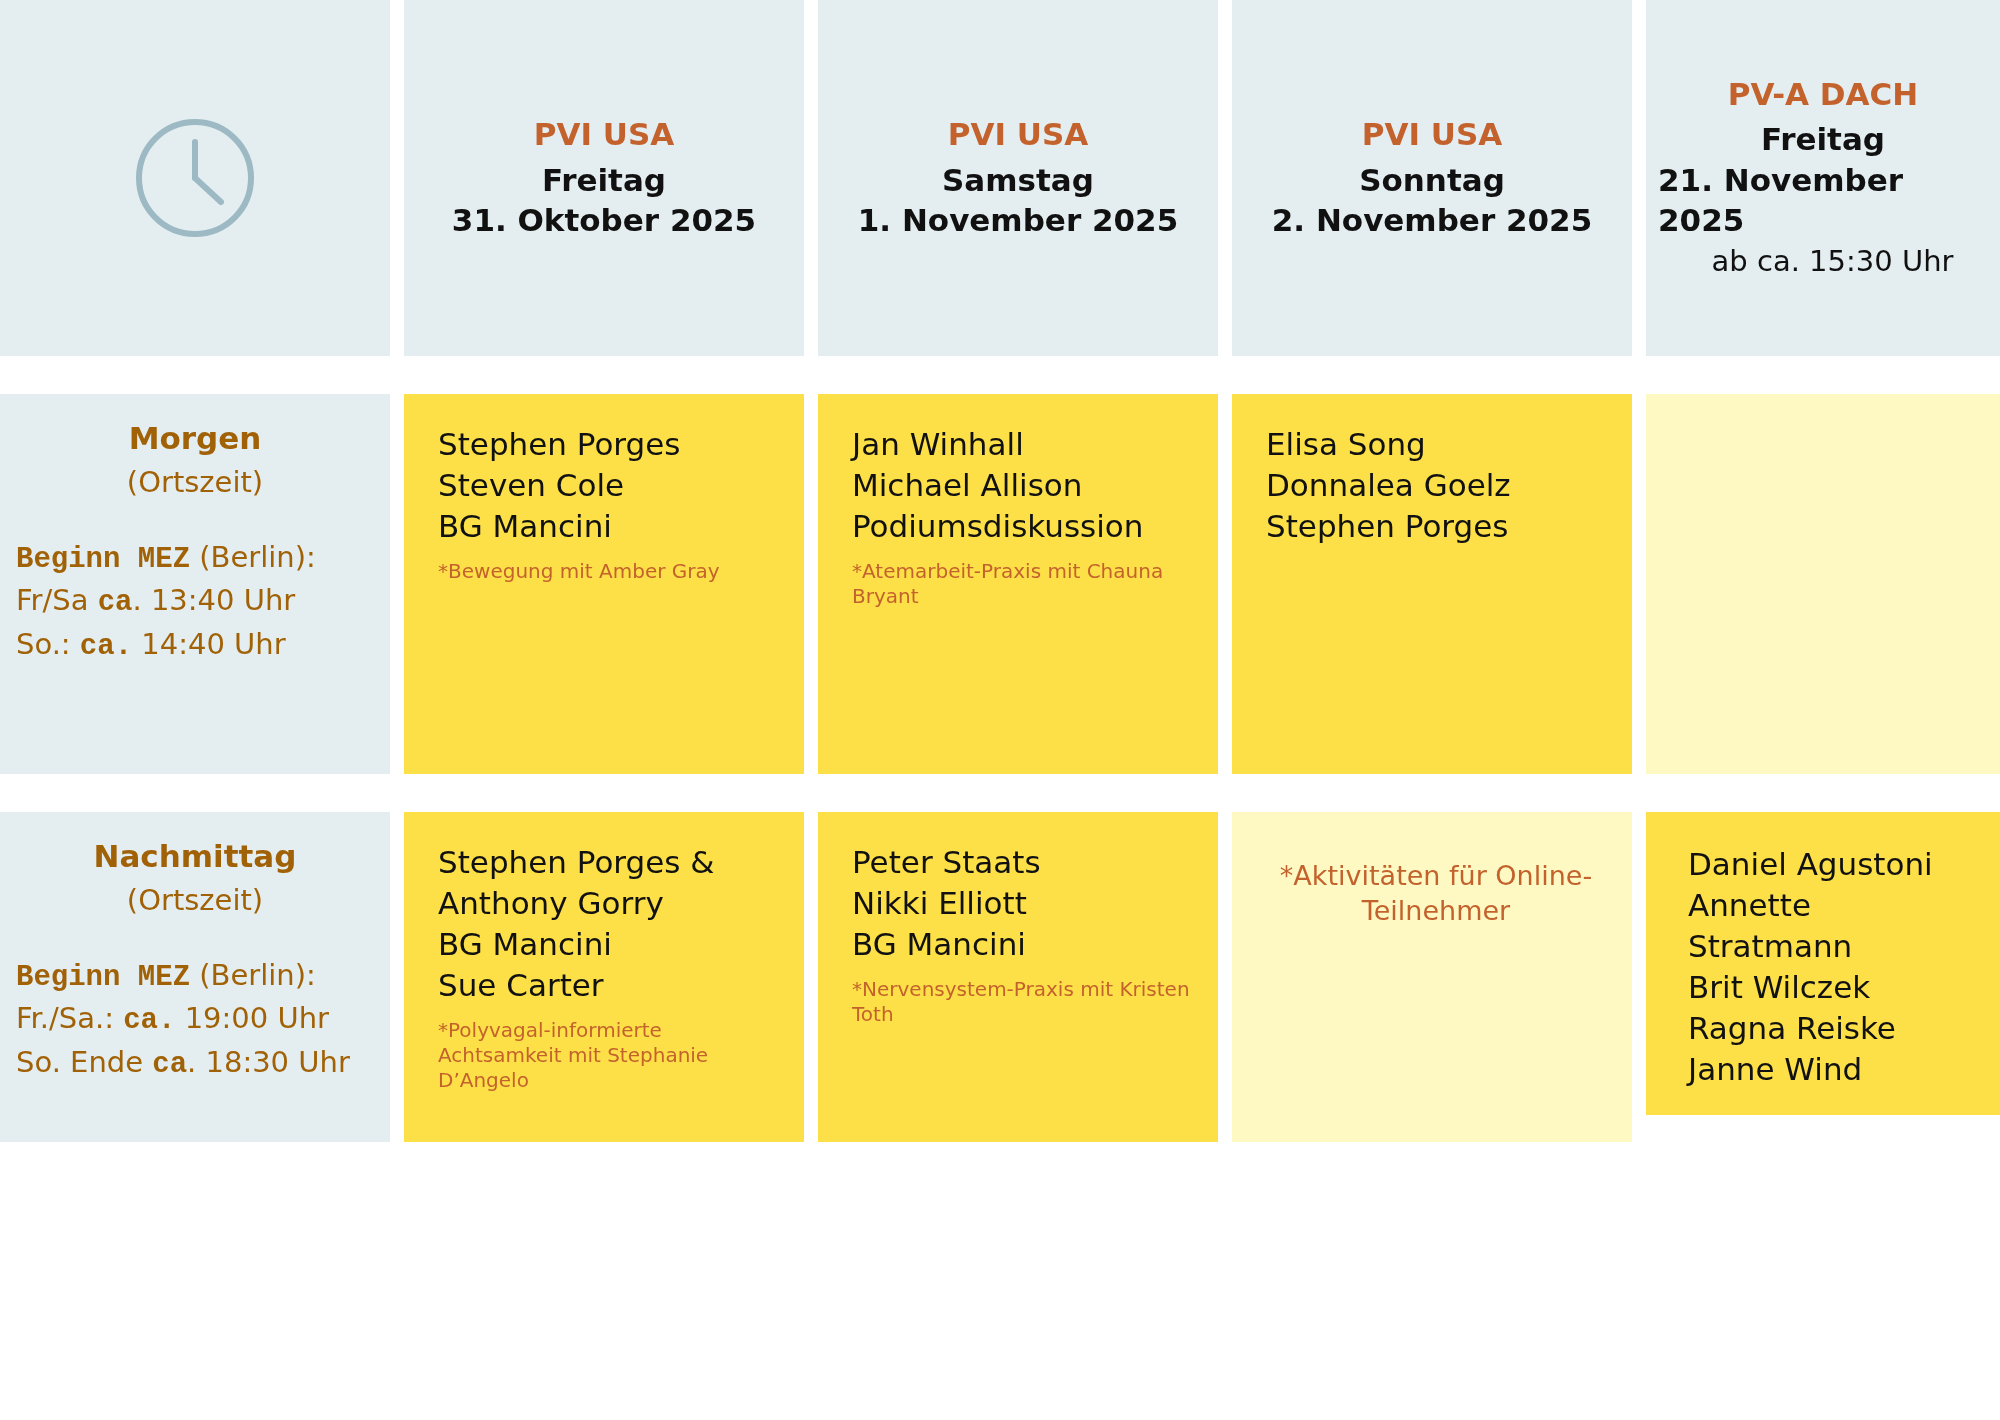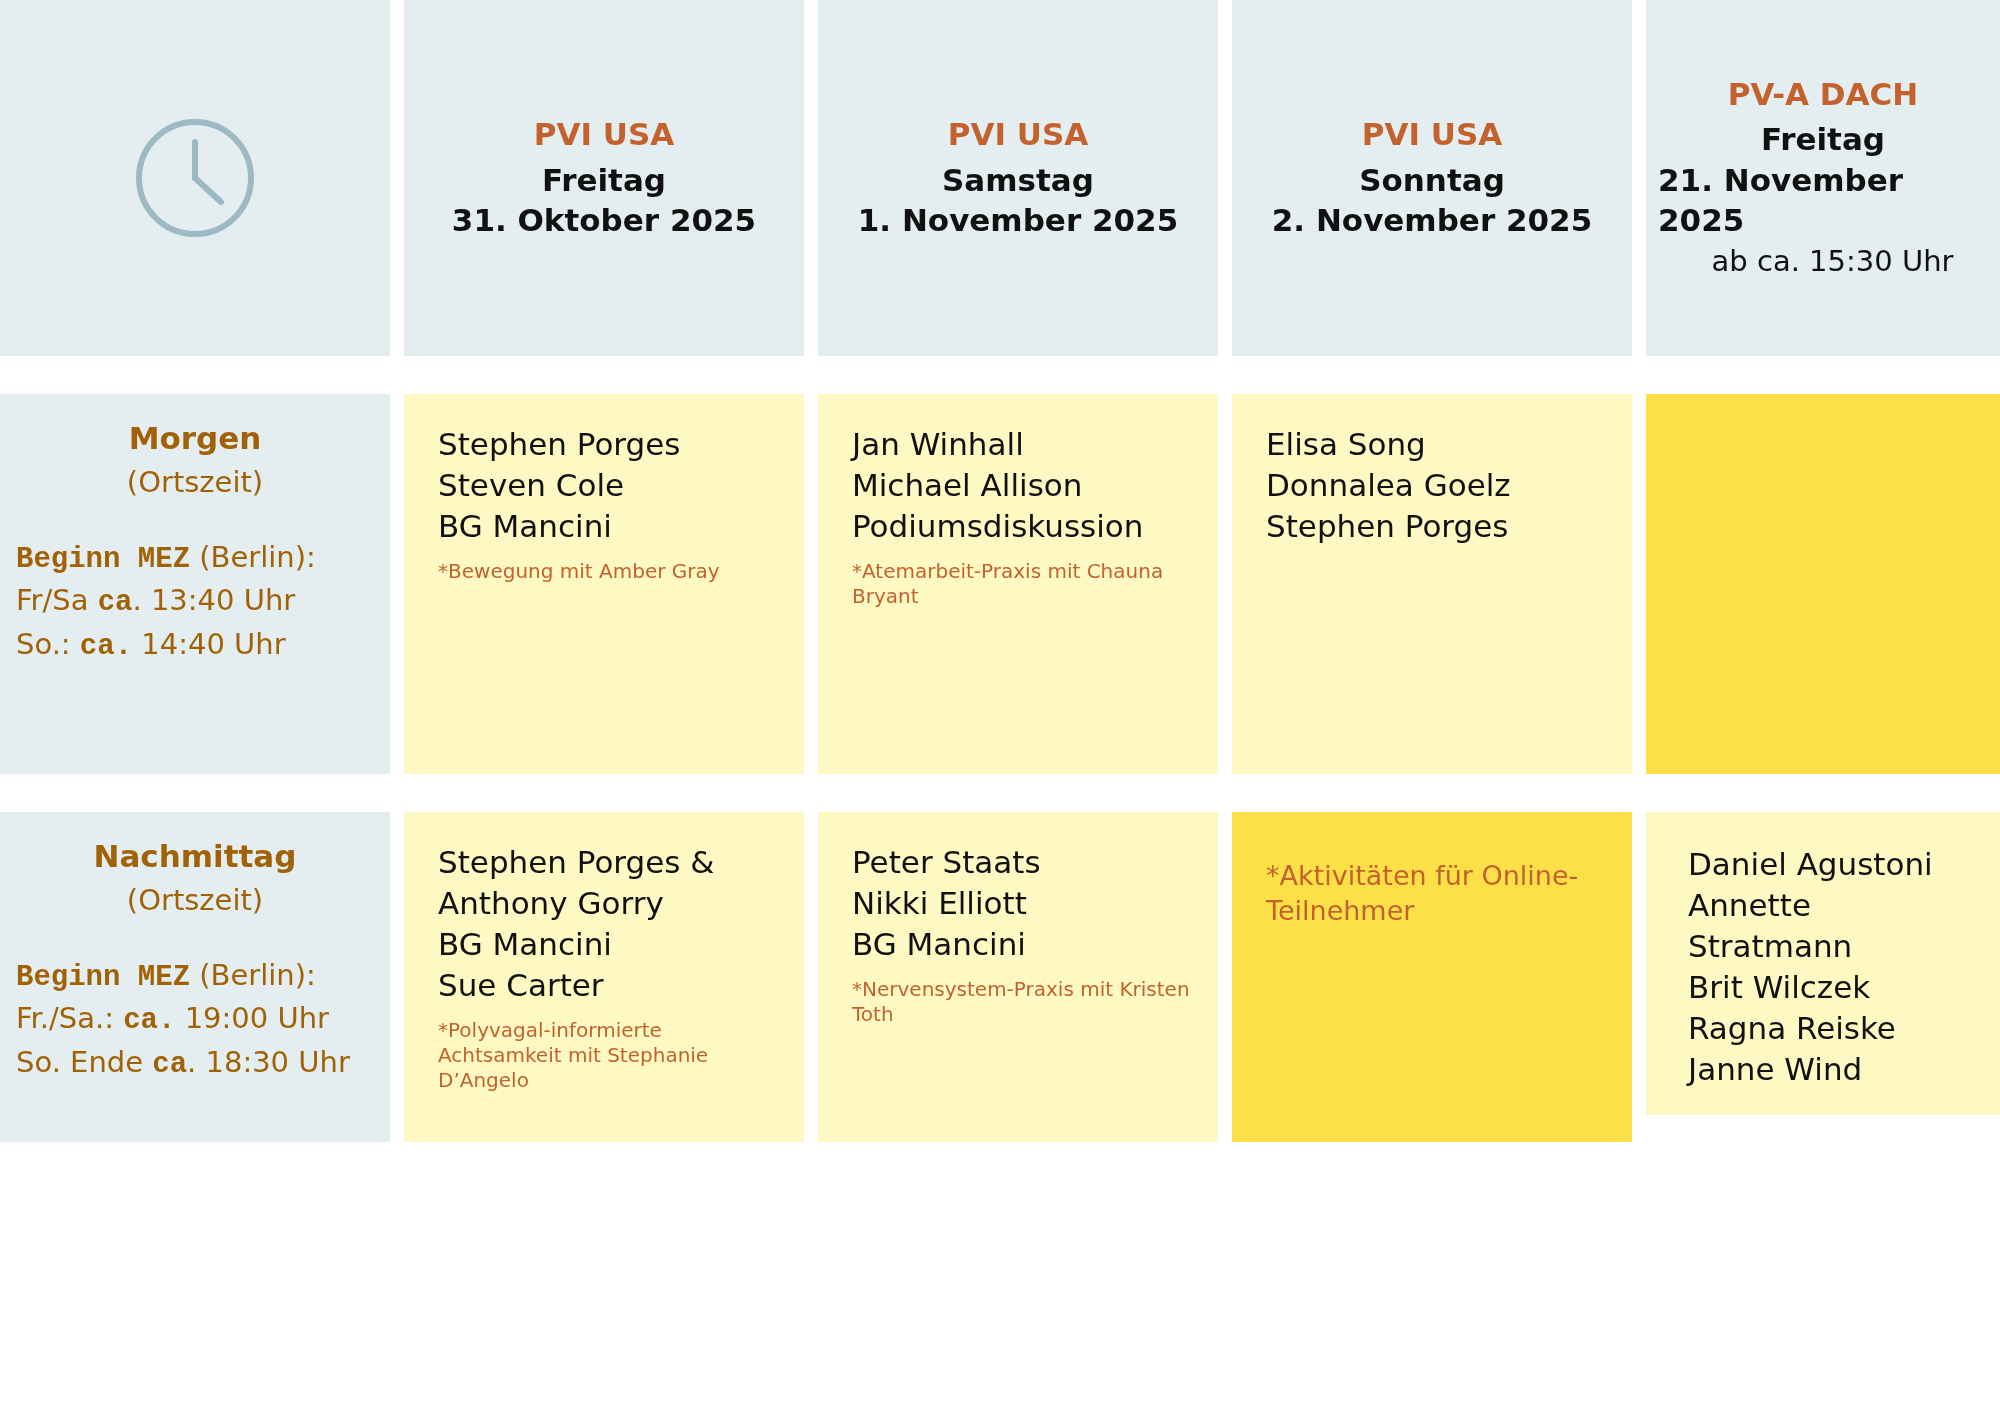--- a/index.html
+++ b/index.html
@@ -20,22 +20,22 @@
   .grid {
     display: grid;
     grid-template-columns: 390px 14px 400px 14px 400px 14px 400px 14px 354px;
     grid-template-rows: 356px 38px 380px 38px 330px;
     width: 2000px;
   }
 
   
   .cell { overflow: hidden; }
   .blue { background: #e4eef0; }
-  .tan  { background: #fef9c3; }
-  .plain{ background: #fde047; }
+  .tan  { background: #fde047; }
+  .plain{ background: #fef9c3; text-align: center; }
   .none { background: transparent; }
 
   
   .hdr {
     display: flex;
     flex-direction: column;
     align-items: center;
     justify-content: center;
     text-align: left;
     padding: 18px 12px;

